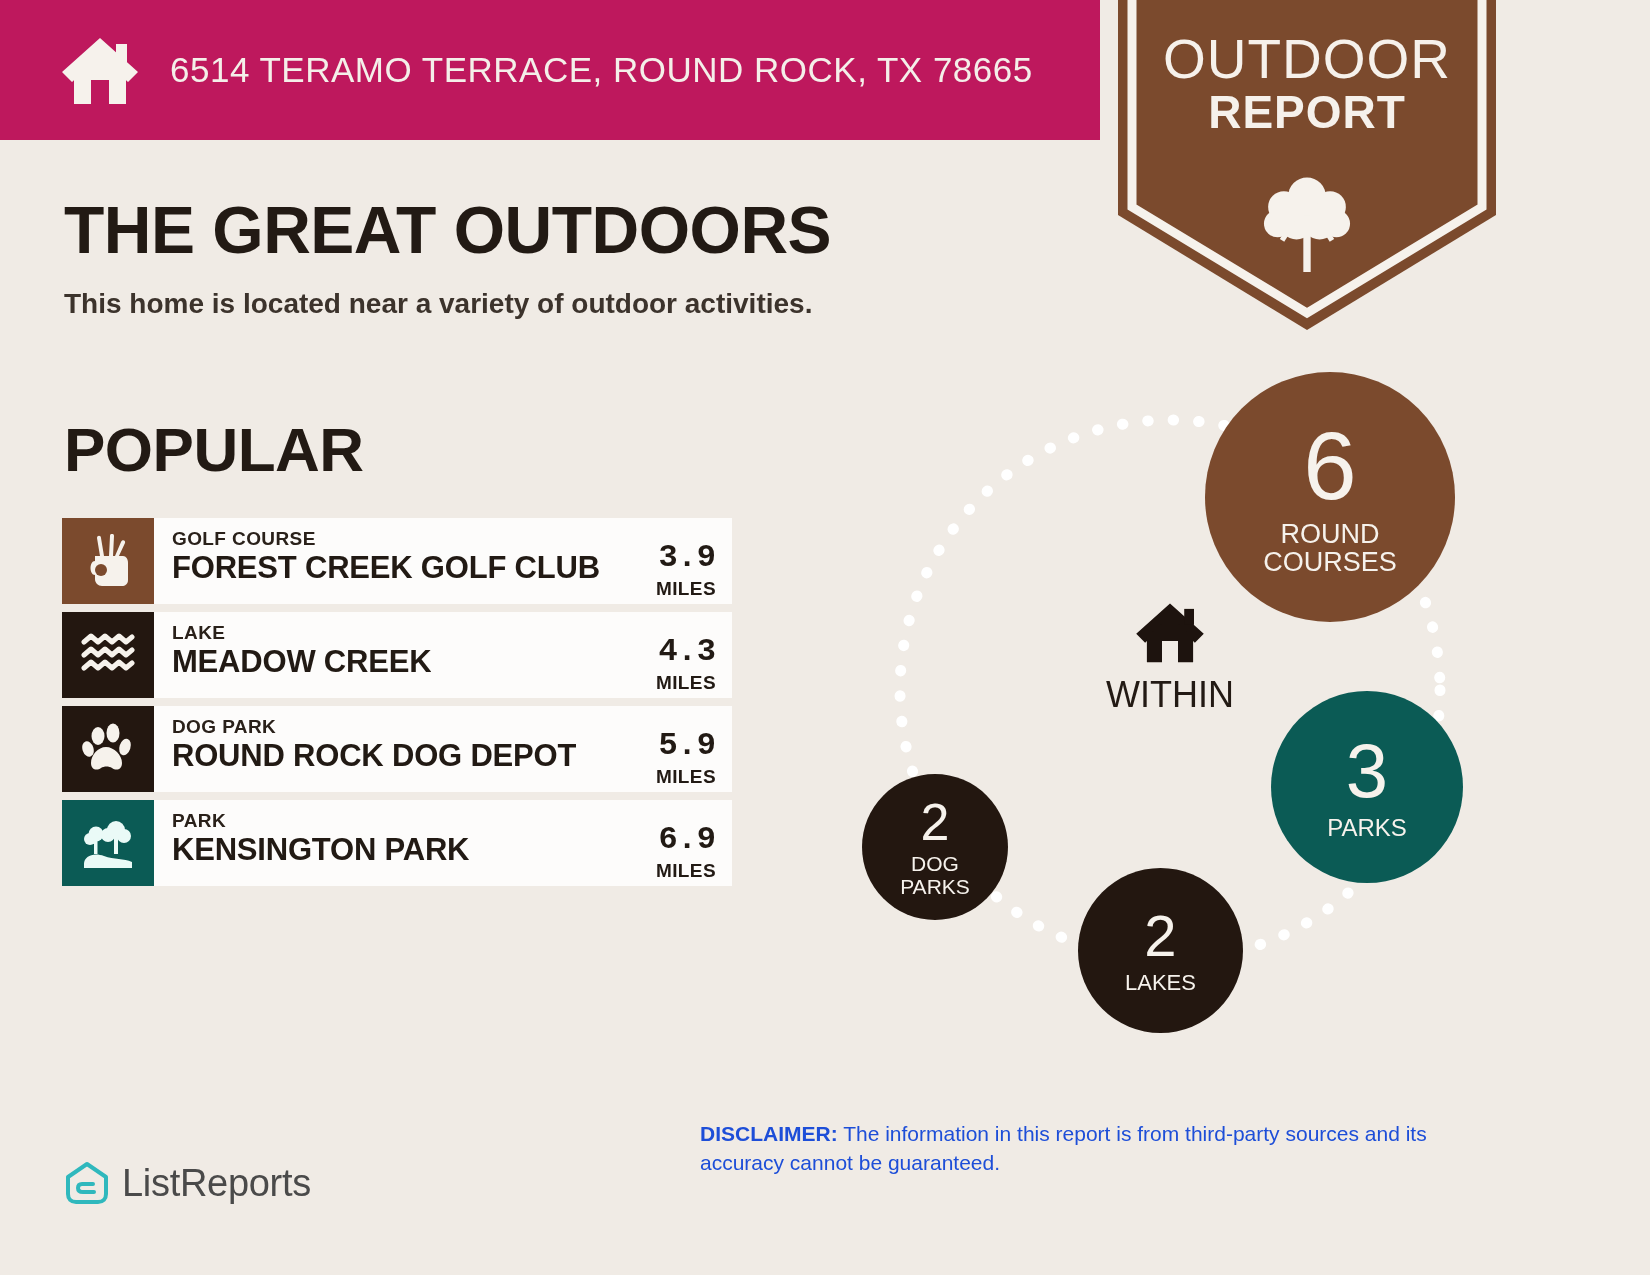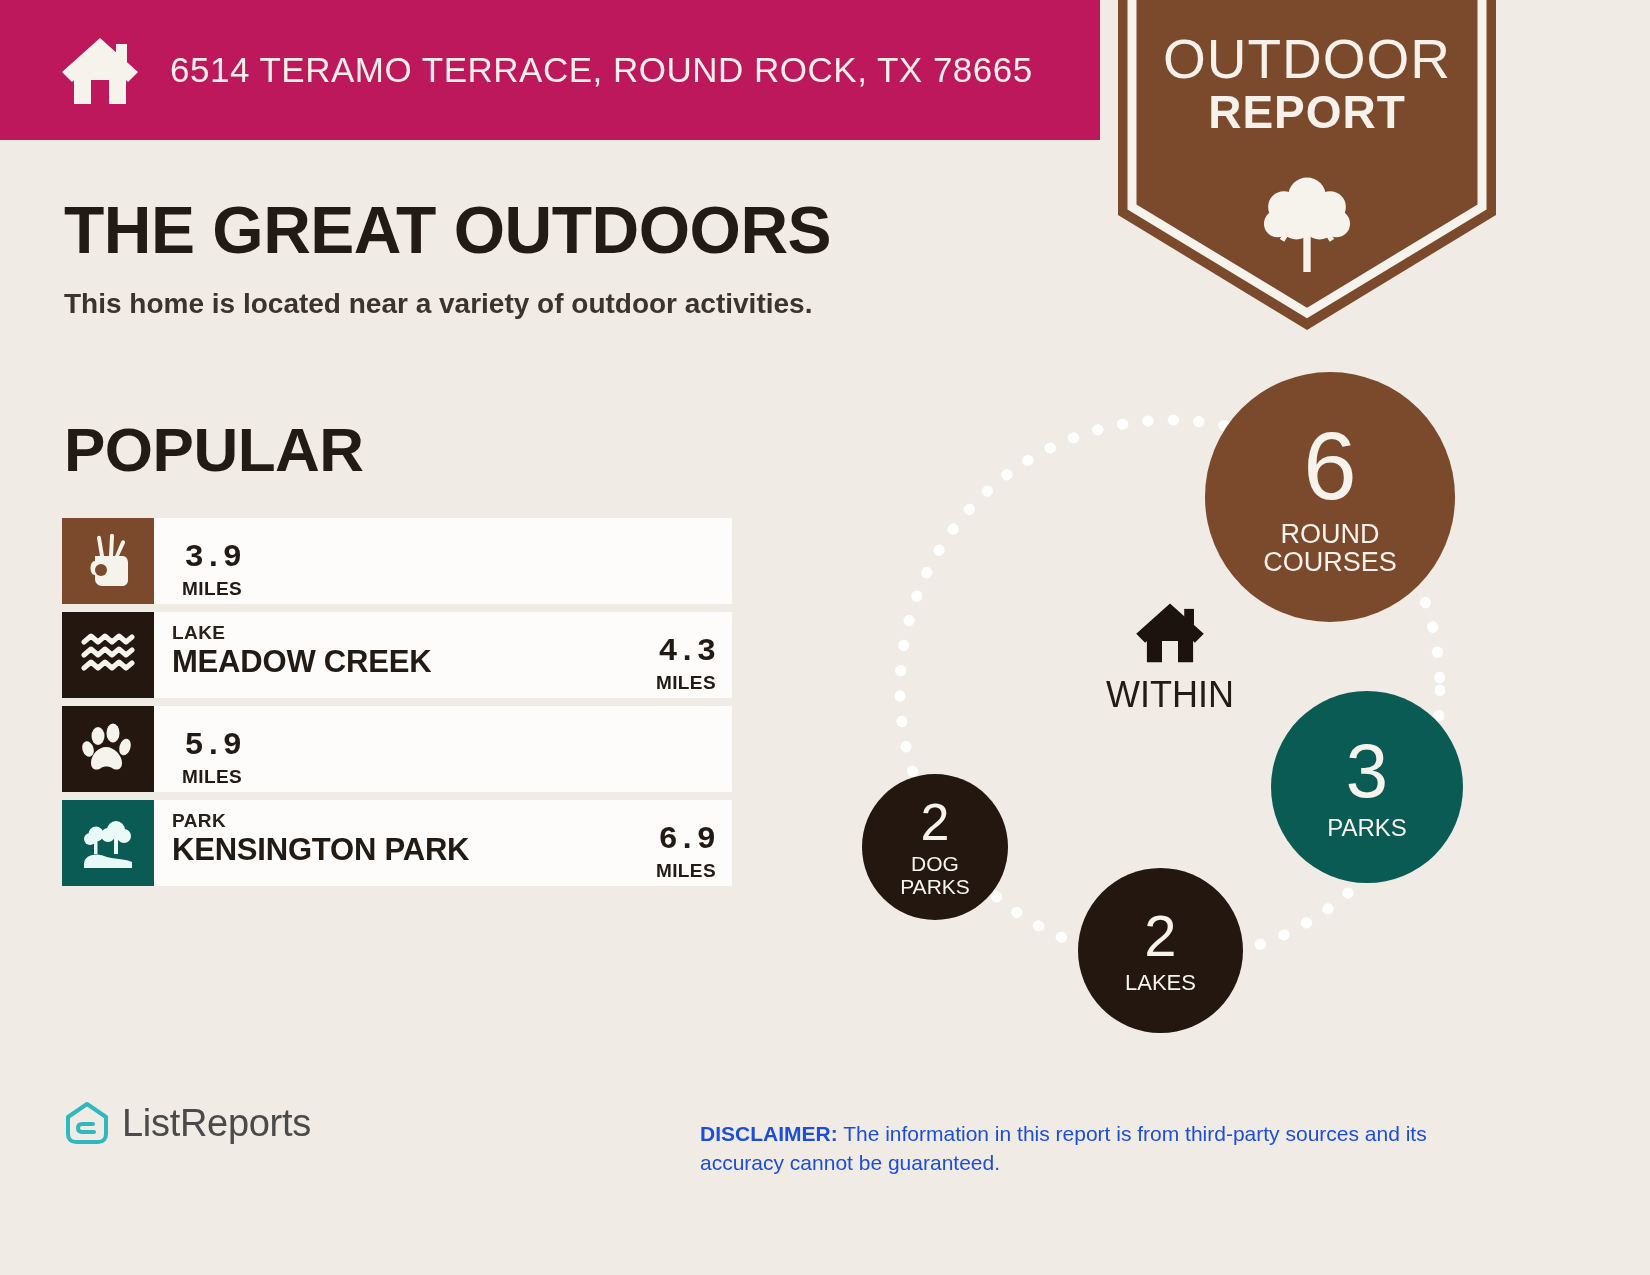--- a/index.html
+++ b/index.html
@@ -121,21 +121,21 @@
   #circle-lakes .stat-num{font-size:58px;margin-bottom:6px;}
   #circle-lakes .stat-label{font-size:22px;}
   #diagram-center{
     position:absolute;left:200px;top:250px;width:300px;text-align:center;
   }
   #center-home-icon{display:block;margin:0 auto 12px;}
   #center-line1{font-size:36px;font-weight:400;color:#231a14;line-height:1.06;}
   #center-line2{font-size:36px;font-weight:700;color:#231a14;line-height:1.06;}
   
   #footer-logo{
-    position:absolute;left:64px;top:1100px;
+    position:absolute;left:64px;top:1160px;
     display:flex;align-items:center;
   }
   #footer-logo-mark{flex:0 0 auto;display:block;}
   #footer-logo-text{
     margin-left:12px;font-size:38px;font-weight:400;color:#4a4a4a;letter-spacing:-.3px;
   }
   #disclaimer{
     position:absolute;left:700px;top:1120px;width:810px;
     font-size:21px;line-height:1.38;color:#1d4ed8;
   }
@@ -188,20 +188,24 @@
         <path d="M12 4 C12 1 16 1 16 4 L19 22 L15 22 Z"></path>
         <path d="M25 2 C25 -1 29 -1 29 2 L28 22 L24 22 Z"></path>
         <path d="M36 8 C37 5 41 6 40 9 L33 24 L30 22 Z"></path>
         <path d="M10 22 L38 22 C41 22 43 25 43 29 L43 46 C43 50 40 52 37 52
                  L17 52 C13 52 10 49 10 45 Z"></path>
         <path d="M10 27 C4 27 4 41 10 41 Z"></path>
         <circle cx="16" cy="36" r="6" fill="#7b4a2d"></circle>
       </svg>
     </div>
     <div class="row-body">
+      <div class="row-text">
+        <div class="row-cat">GOLF COURSE</div>
+        <div class="row-name">FOREST CREEK GOLF CLUB</div>
+      </div>
       <div class="row-dist">
         <div class="row-dist-num">3.9</div>
         <div class="row-dist-unit">MILES</div>
       </div>
     </div>
   </div>
 
   <div class="list-row">
     <div class="row-icon" style="background:#231710;">
       <svg width="54" height="44" viewBox="0 0 54 44" fill="none" stroke="#f6f2ec" stroke-width="5" stroke-linecap="round" stroke-linejoin="round">
@@ -227,20 +231,24 @@
       <svg width="52" height="52" viewBox="0 0 52 52" fill="#f6f2ec">
         <ellipse cx="16" cy="13" rx="6.5" ry="9"></ellipse>
         <ellipse cx="31" cy="10" rx="6.5" ry="9.5"></ellipse>
         <ellipse cx="6" cy="26" rx="5.5" ry="8" transform="rotate(-18 6 26)"></ellipse>
         <ellipse cx="43" cy="24" rx="5.5" ry="8.5" transform="rotate(18 43 24)"></ellipse>
         <path d="M24 24 C32 24 40 32 40 40 C40 47 34 48 30 45
                  C27 43 22 43 19 45 C15 48 9 47 9 40 C9 32 16 24 24 24 Z"></path>
       </svg>
     </div>
     <div class="row-body">
+      <div class="row-text">
+        <div class="row-cat">DOG PARK</div>
+        <div class="row-name">ROUND ROCK DOG DEPOT</div>
+      </div>
       <div class="row-dist">
         <div class="row-dist-num">5.9</div>
         <div class="row-dist-unit">MILES</div>
       </div>
     </div>
   </div>
 
   <div class="list-row">
     <div class="row-icon" style="background:#0b5b55;">
       <svg width="52" height="50" viewBox="0 0 52 50" fill="#eafaf7">

